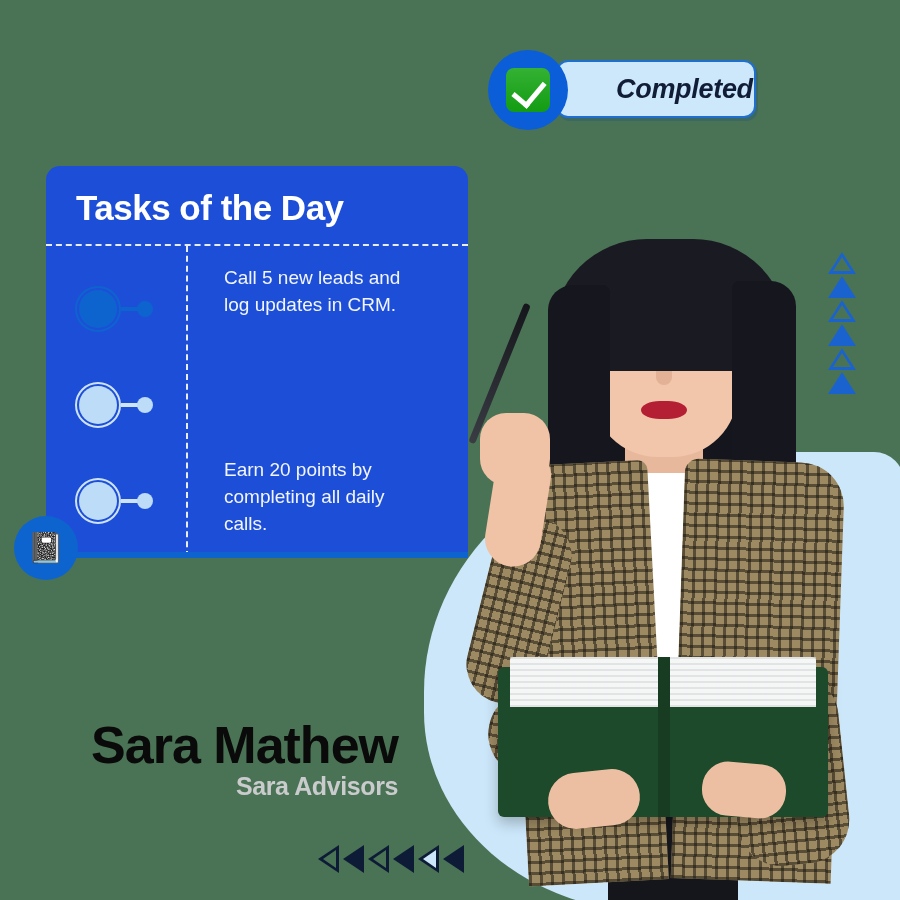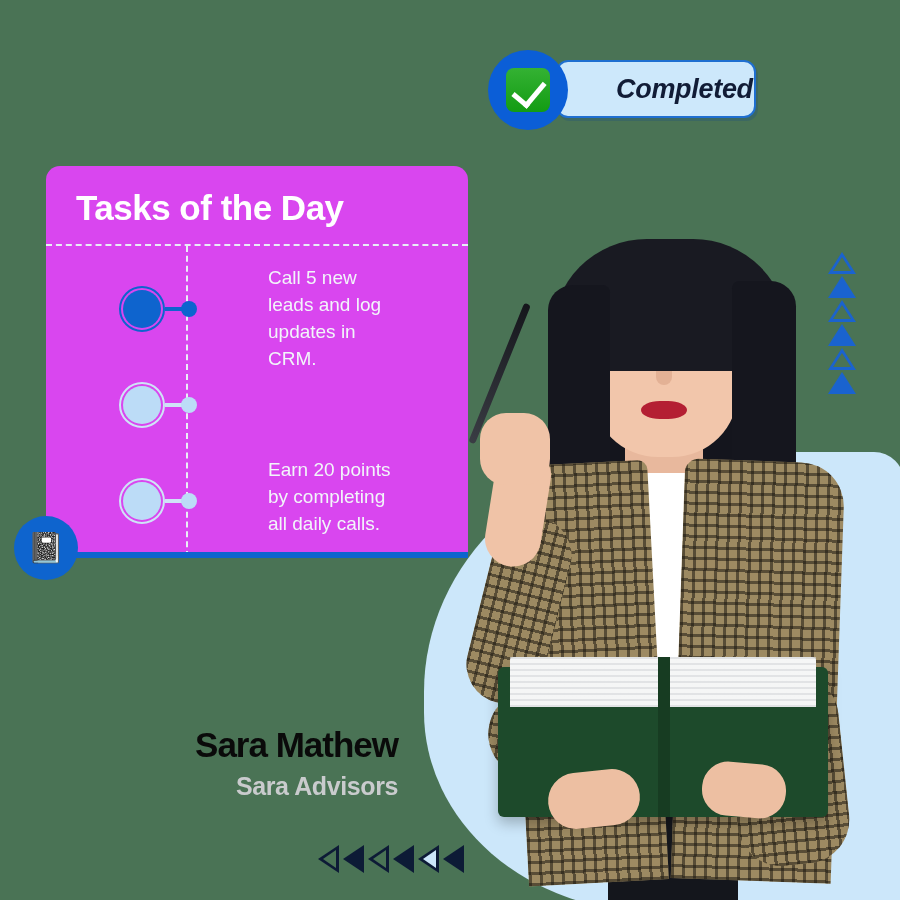--- a/index.html
+++ b/index.html
@@ -94,21 +94,21 @@
   .arm-low-l { position:absolute; left:48px; top:478px; width:118px; height:88px;
           background:#9d8a62; border-radius:44px; transform:rotate(12deg); }
   .arm-low-r { position:absolute; left:292px; top:460px; width:112px; height:190px;
           background:#9d8a62; border-radius:44px; transform:rotate(-6deg); }
 
   
   .task-card {
     position:absolute;
     left:46px; top:166px;
     width:422px; height:391px;
-    background:#d946ef;
+    background:#1d4ed8;
     border-radius:14px 14px 0 0;
     z-index:4;
   }
   .card-bottom-bar {
     position:absolute;
     left:46px; top:552px;
     width:422px; height:6px;
     background:#0e64ce;
     z-index:5;
   }
@@ -123,21 +123,21 @@
     position:absolute;
     left:0; top:78px; width:422px; height:0;
     border-top:2px dashed #e9eef6;
   }
   .col-divider {
     position:absolute;
     left:140px; top:80px; width:0; height:311px;
     border-left:2px dashed #e9eef6;
   }
 
-  .task-list { position:absolute; left:0; top:96px; width:390px;padding-left:44px; }
+  .task-list { position:absolute; left:0; top:96px; width:390px; }
   .task-row { display:flex; align-items:flex-start; height:96px; }
   .marker-cell {
     width:140px; flex:0 0 140px;
     display:flex; align-items:center; justify-content:center;
     height:96px; position:relative;
   }
   .marker { position:relative; width:82px; height:40px; }
   .ring {
     position:absolute; left:0; top:-4px;
     width:46px; height:46px; border-radius:50%;
@@ -265,21 +265,21 @@
   
   .name-block {
     position:absolute;
     left:0; top:722px;
     width:398px;
     text-align:right;
     z-index:6;
   }
   .person-name {
     color:#0a0a0a;
-    font-size:35px;
+    font-size:52px;
     font-weight:bold;
     letter-spacing:-1px;
     line-height:46px;
   }
   .person-role {
     color:#c9cbcd;
     font-size:25px;
     font-weight:bold;
     letter-spacing:-0.4px;
     line-height:32px;

